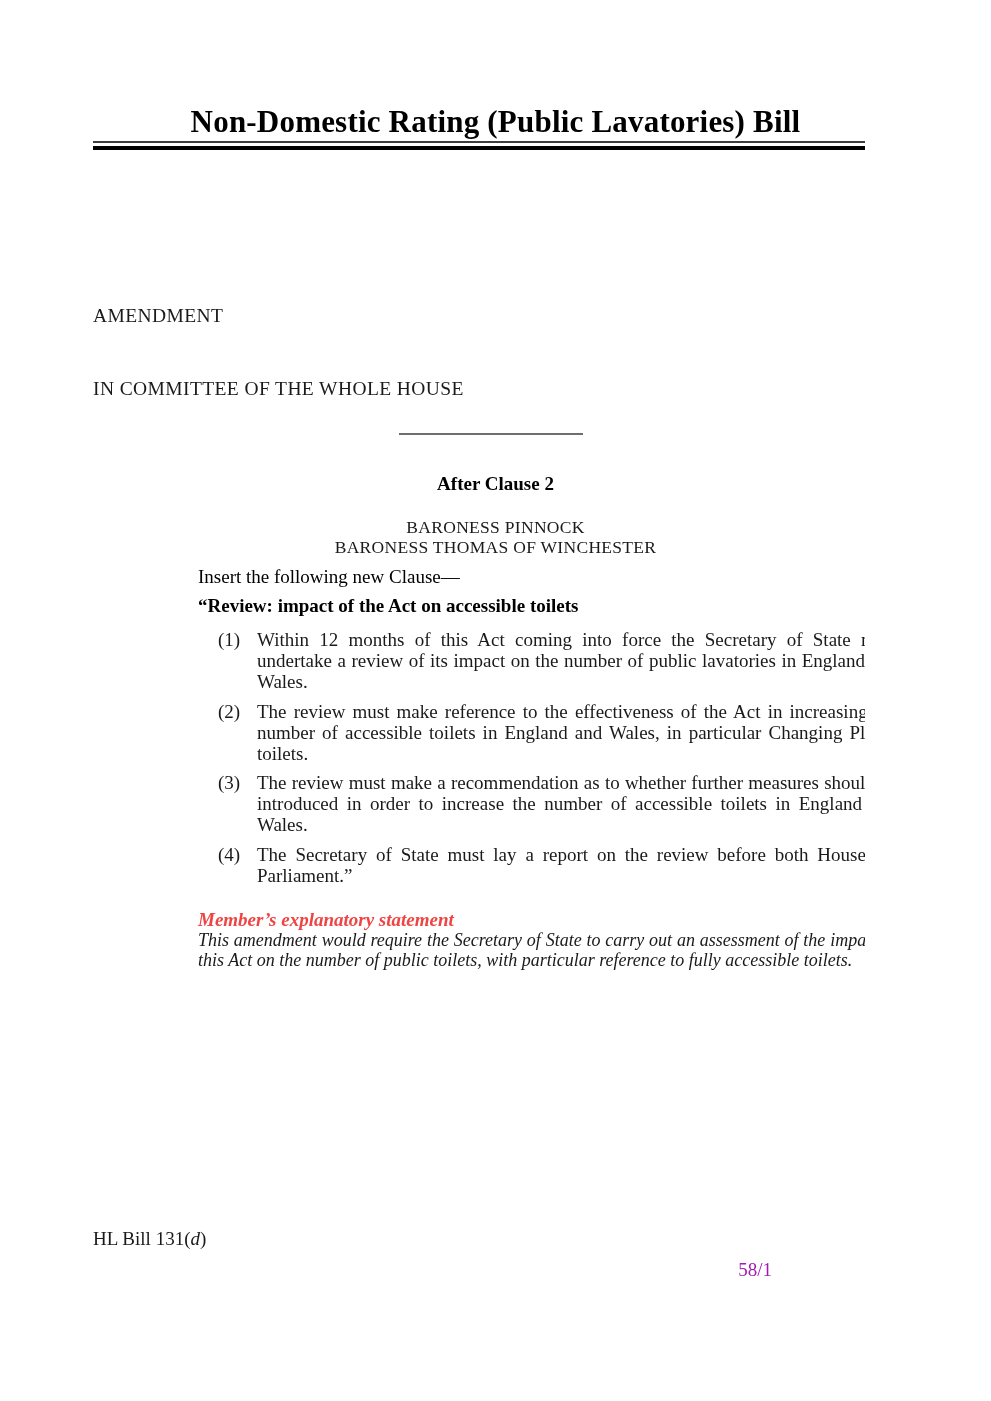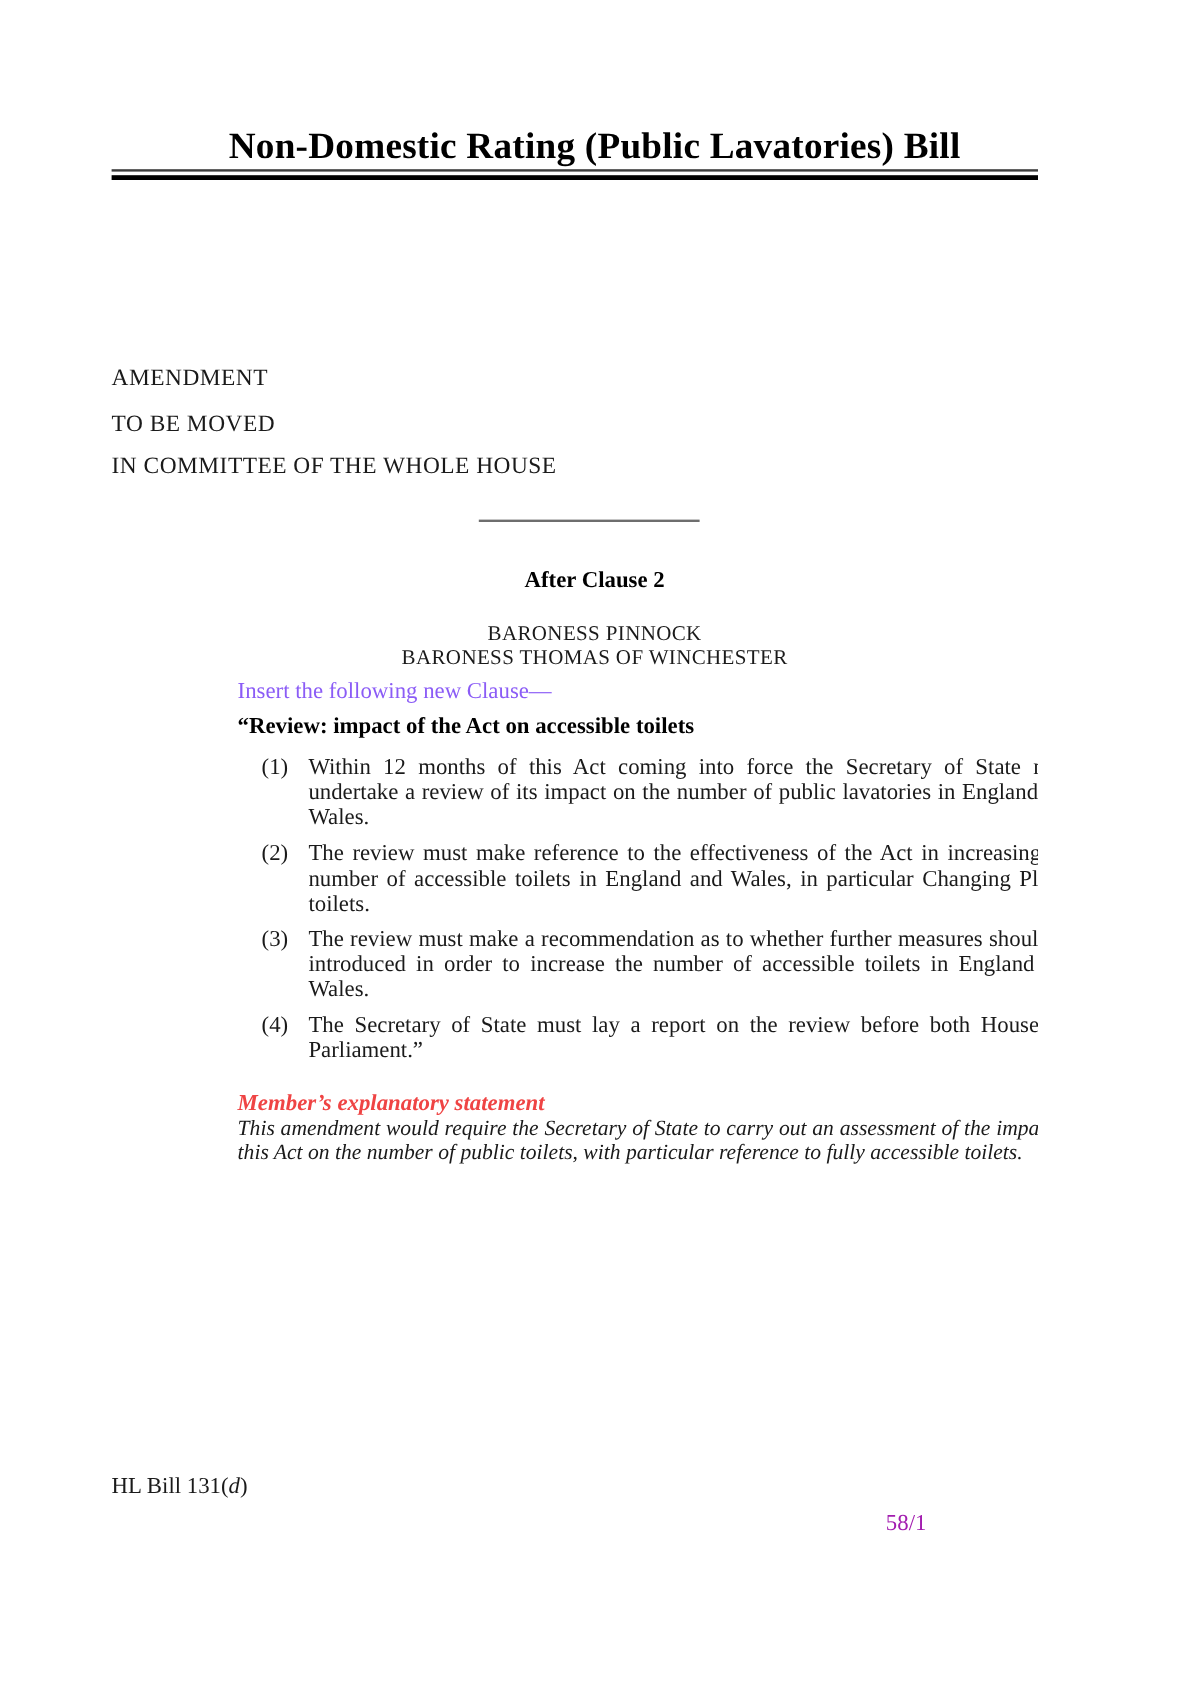--- a/index.html
+++ b/index.html
@@ -85,21 +85,21 @@
     color: #1a1a1a;
     white-space: nowrap;
   }
   .sponsor-1 { top: 517px; }
   .sponsor-2 { top: 537px; }
   .instruction {
     position: absolute;
     top: 566px;
     left: 198px;
     font-size: 19px;
-    color: #8b5cf6;
+    color: #000000;
   }
   .new-clause-title {
     position: absolute;
     top: 595px;
     left: 198px;
     font-size: 19px;
     font-weight: bold;
     color: #000000;
   }
   .provision {
@@ -168,21 +168,20 @@
 </head>
 <body>
 
 <div class="page">
 
   <div class="bill-title">Non-Domestic Rating (Public Lavatories) Bill</div>
   <div class="rule-thin"></div>
   <div class="rule-thick"></div>
 
   <div class="cer-line cer-1">AMENDMENT</div>
-  <div class="cer-line cer-2">TO BE MOVED</div>
   <div class="cer-line cer-3">IN COMMITTEE OF THE WHOLE HOUSE</div>
 
   <div class="mid-rule"></div>
 
   <div class="after-clause">After Clause 2</div>
 
   <div class="sponsor sponsor-1">BARONESS PINNOCK</div>
   <div class="sponsor sponsor-2">BARONESS THOMAS OF WINCHESTER</div>
 
   <div class="instruction">Insert the following new Clause—</div>

